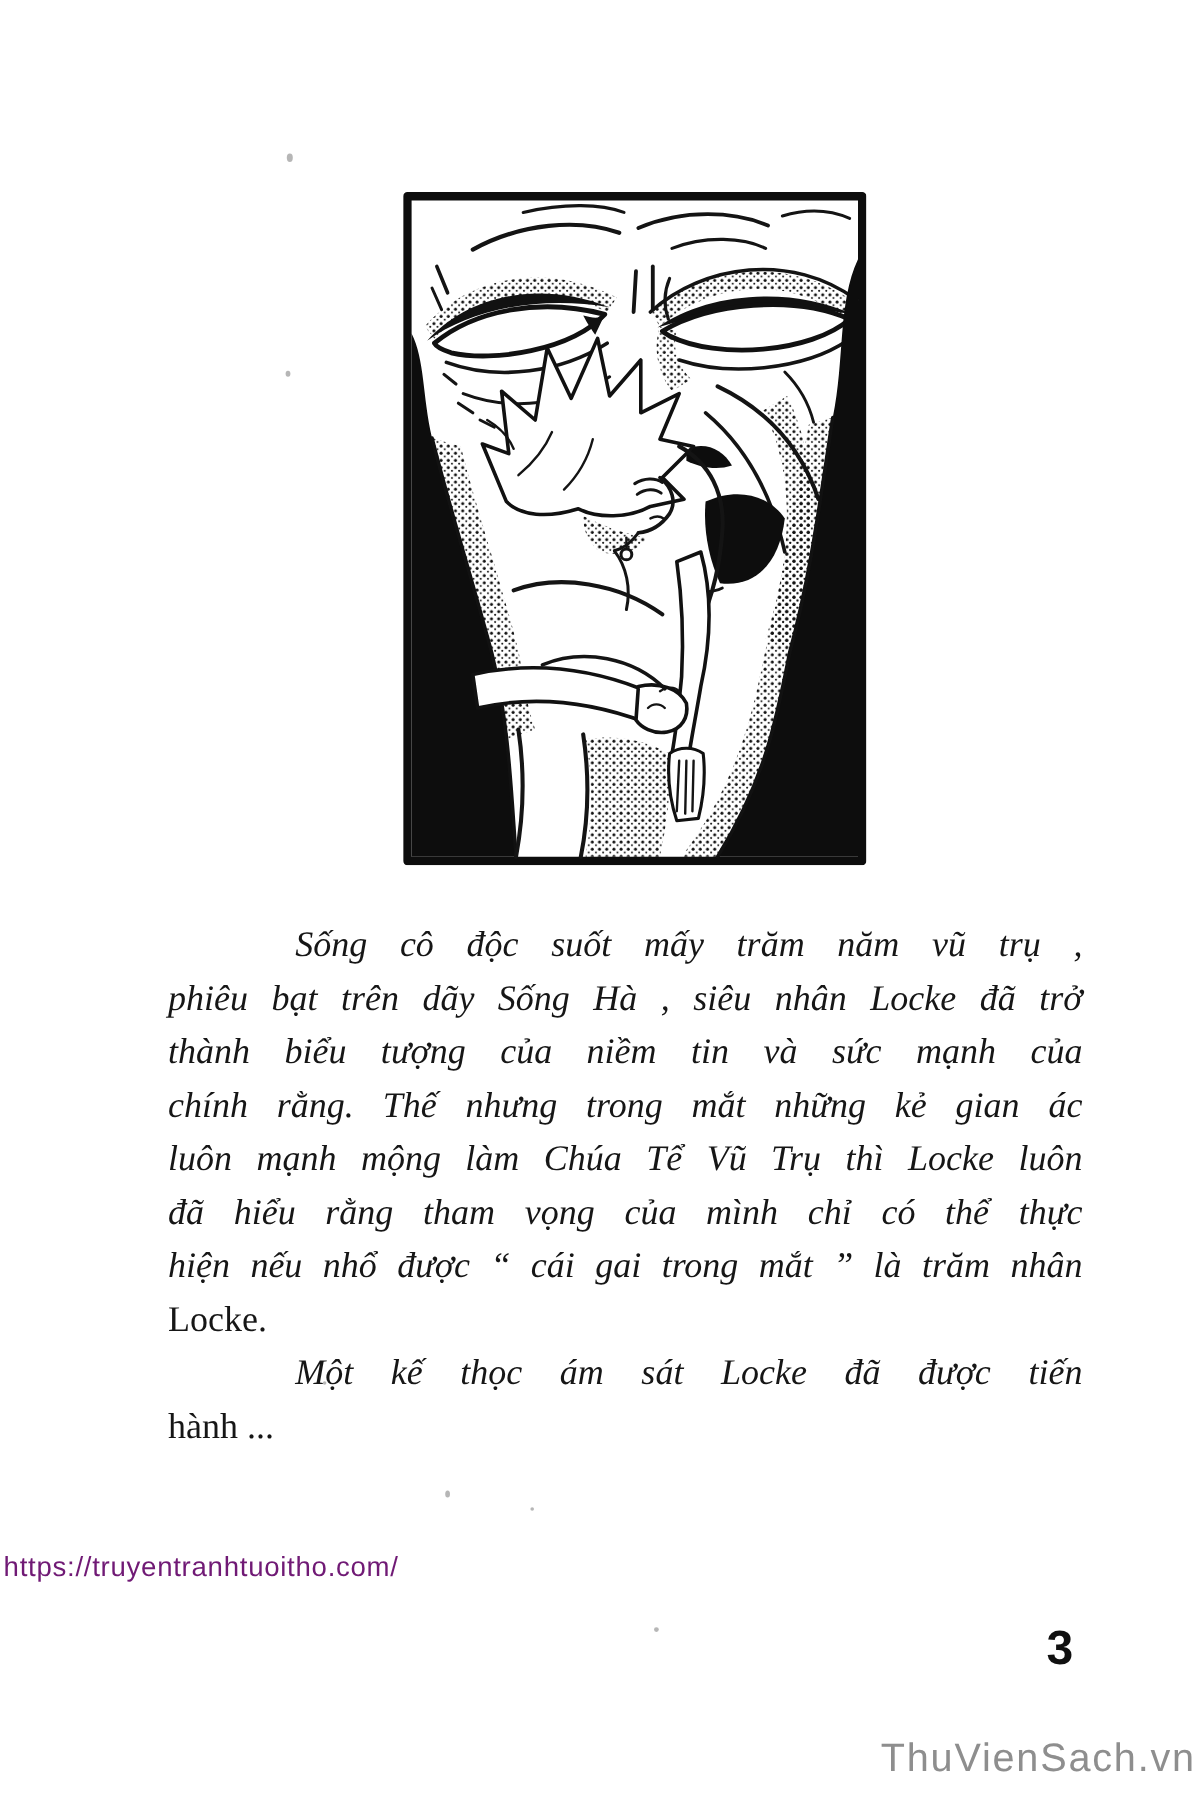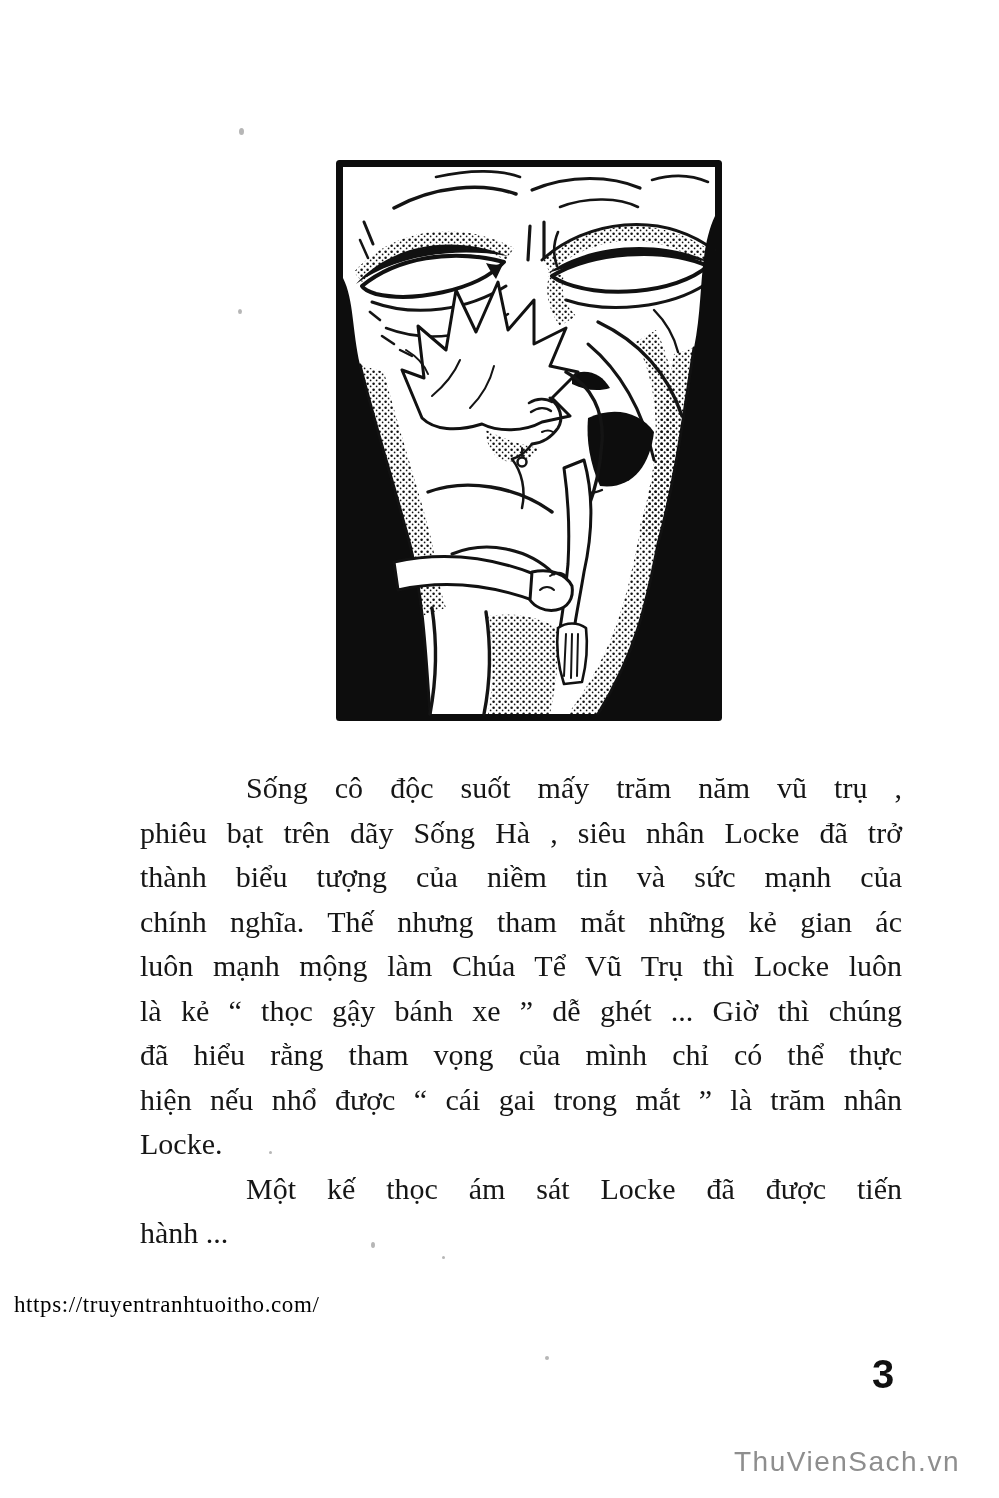--- a/index.html
+++ b/index.html
@@ -11,36 +11,36 @@
   }
   .panel {
     position:absolute; left:336px; top:160px; width:386px; height:561px;
   }
   .panel svg { display:block; width:100%; height:100%; }
   .story {
     position:absolute; left:140px; top:766px; width:762px;
     font-size:30px; color:#161616;
   }
   .line { line-height:44.5px; height:44.5px; white-space:normal; }
-  .just { text-align:justify; text-align-last:justify; }
+  .just { text-align:justify; text-align-last:justify;font-style:italic; }
   .indent { padding-left:106px; }
   .source-url {
-    position:absolute; left:14px; top:1292px;
-    font-family:Liberation Serif, serif;
-    font-size:23px; letter-spacing:0.6px; color:#000000;
+    position:absolute; left:3px; top:1292px;
+    font-family:Liberation Sans, sans-serif;
+    font-size:23px; letter-spacing:0.6px; color:#701a75;
   }
   .pagenum {
     position:absolute; left:872px; top:1352px;
     font-family:"Liberation Sans", sans-serif;
     font-size:40px; font-weight:bold; color:#101010;
   }
   .watermark {
     position:absolute; left:734px; top:1446px;
     font-family:"Liberation Sans", sans-serif;
-    font-size:28px; letter-spacing:1.5px; color:#8e8e8e;
+    font-size:33px; letter-spacing:1.5px; color:#8e8e8e;
   }
   .speck { position:absolute; background:#7a7a7a; border-radius:50%; opacity:.55; }
   .sp1 { left:239px; top:128px;  width:5px; height:7px; }
   .sp2 { left:238px; top:309px;  width:4px; height:5px; }
   .sp3 { left:269px; top:1151px; width:3px; height:3px; }
   .sp4 { left:371px; top:1242px; width:4px; height:6px; }
   .sp5 { left:442px; top:1256px; width:3px; height:3px; }
   .sp6 { left:545px; top:1356px; width:4px; height:4px; }
 </style>
 </head>
@@ -162,23 +162,22 @@
         <path d="M150,452 C156,492 154,524 148,554" stroke-width="3.4"></path>
         <path d="M70,190 C80,196 88,204 92,214" stroke-width="2"></path>
       </g>
     </svg>
   </figure>
 
   <div class="story">
     <div class="line just indent">Sống cô độc suốt mấy trăm năm vũ trụ ,</div>
     <div class="line just">phiêu bạt trên dãy Sống Hà , siêu nhân Locke đã trở</div>
     <div class="line just">thành biểu tượng của niềm tin và sức mạnh của</div>
-    <div class="line just">chính nghĩa. Thế nhưng tham mắt những kẻ gian ác</div>
+    <div class="line just">chính rằng. Thế nhưng trong mắt những kẻ gian ác</div>
     <div class="line just">luôn mạnh mộng làm Chúa Tể Vũ Trụ thì Locke luôn</div>
-    <div class="line just">là kẻ “ thọc gậy bánh xe ” dễ ghét ... Giờ thì chúng</div>
     <div class="line just">đã hiểu rằng tham vọng của mình chỉ có thể thực</div>
     <div class="line just">hiện nếu nhổ được “ cái gai trong mắt ” là trăm nhân</div>
     <div class="line">Locke.</div>
     <div class="line just indent">Một kế thọc ám sát Locke đã được tiến</div>
     <div class="line">hành ...</div>
   </div>
 
   <div class="source-url">https://truyentranhtuoitho.com/</div>
   <div class="pagenum">3</div>
   <div class="watermark">ThuVienSach.vn</div>

